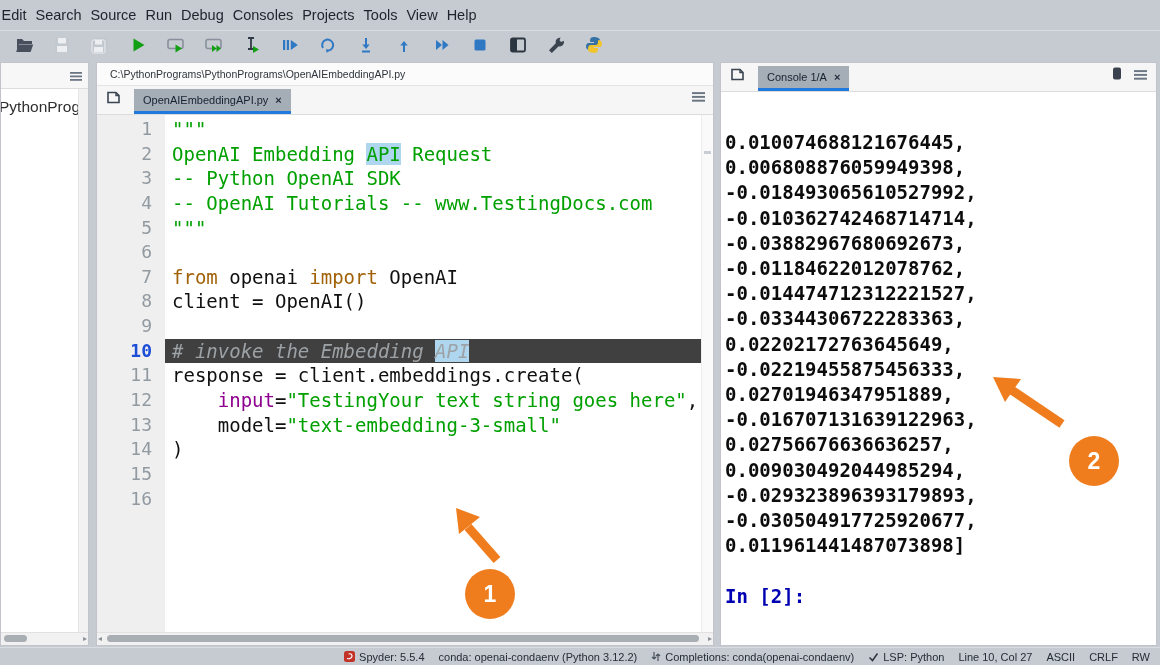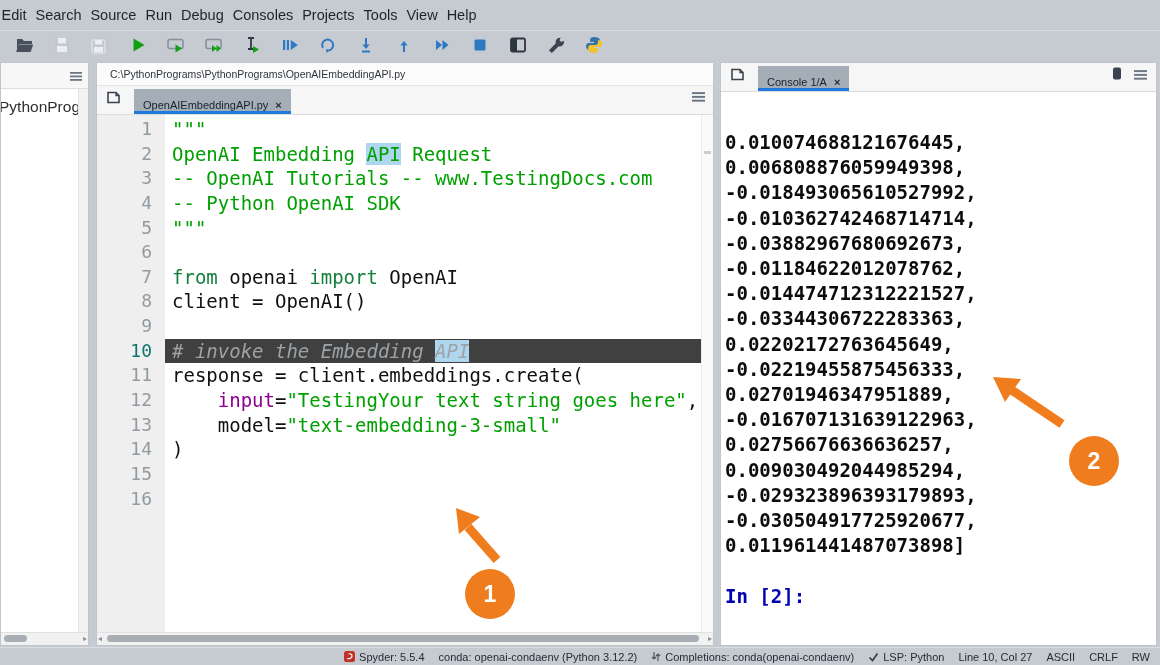--- a/index.html
+++ b/index.html
@@ -33,37 +33,37 @@
   .left-vscroll{position:absolute;top:0;right:0;bottom:0;width:9px;background:#f2f2f2;border-left:1px solid #e6e6e6;}
   .hscroll{height:12px;background:#f1f1f1;border-top:1px solid #e1e1e1;position:relative;flex:0 0 auto;}
   .hscroll .thumb{position:absolute;top:2px;height:7px;background:#a9aeb4;border-radius:4px;}
   .hscroll .arr{position:absolute;top:1px;font-size:8px;color:#8a8f95;}
   
   .breadcrumb{height:22px;background:#fbfbfb;border-bottom:1px solid #e4e4e4;font-size:10.5px;
     color:#30363c;display:flex;align-items:center;padding-left:13px;flex:0 0 auto;}
   .tabbar{height:28px;background:#f6f6f6;border-bottom:1px solid #dcdcdc;display:flex;
     align-items:flex-end;padding-left:7px;position:relative;flex:0 0 auto;overflow:hidden;}
   .newfile{margin:0 4px 5px 2px;}
-  .tab{height:22px;background:#a5adb7;border-bottom:3px solid #2079dd;display:flex;align-items:flex-end;
+  .tab{height:22px;background:#a5adb7;border-bottom:3px solid #2079dd;display:flex;align-items:center;
     font-size:11px;color:#152230;padding:0 9px;gap:7px;margin-left:9px;white-space:nowrap;}
   .tab-close{font-size:11px;font-weight:bold;color:#232f3c;line-height:1;}
   .tab-menu{position:absolute;right:8px;bottom:8px;}
   .console-tab-icons{position:absolute;right:0;bottom:7px;display:flex;gap:12px;align-items:center;width:44px;overflow:hidden;}
   .editor-body{flex:1;display:flex;overflow:hidden;
     font-family:"DejaVu Sans Mono","Liberation Mono",monospace;font-size:19px;line-height:24.65px;}
   .gutter{width:68px;background:#efefef;color:#929aa1;text-align:right;padding:2px 13px 0 0;
     box-sizing:border-box;font-size:18px;flex:0 0 auto;}
   .gnum{height:24.65px;}
-  .gnum.cur{color:#0f766e;font-weight:normal;}
+  .gnum.cur{color:#1d4ed8;font-weight:bold;}
   .code{flex:1;padding-top:2px;overflow:hidden;}
   .code-line{white-space:pre;padding-left:7px;height:24.65px;color:#101010;}
   .code-line.cur{background:#404040;}
   .editor-vscroll{width:11px;background:#fafafa;border-left:1px solid #ececec;flex:0 0 auto;position:relative;}
   .editor-vscroll .mark{position:absolute;left:2px;right:2px;height:3px;background:#c9ced4;}
-  .s-str{color:#00a000;} .s-kw{color:#15803d;} .s-bi{color:#900090;}
+  .s-str{color:#00a000;} .s-kw{color:#a16207;} .s-bi{color:#900090;}
   .s-com{color:#9da2a6;font-style:italic;} .s-num{color:#8b0000;} .s-pln{color:#101010;}
   .mark{background:#aed6ee;}
   
   .console-body{flex:1;font-family:"DejaVu Sans Mono","Liberation Mono",monospace;font-size:19px;
     line-height:25.2px;font-weight:700;color:#0c0c0c;padding:2px 0 0 4px;overflow:hidden;margin-top:36px;}
   .console-line{white-space:pre;}
   .prompt-line{margin-top:25.2px;color:#0000b2;}
   .prompt-num{font-weight:800;}
   
   .statusbar{position:absolute;left:0;right:0;bottom:0;height:17px;background:#c6cad1;
@@ -247,22 +247,22 @@
           <div class="gnum">11</div>
           <div class="gnum">12</div>
           <div class="gnum">13</div>
           <div class="gnum">14</div>
           <div class="gnum">15</div>
           <div class="gnum">16</div>
         </div>
       <div class="code">
           <div class="code-line"><span class="s-str">"""</span></div>
           <div class="code-line"><span class="s-str">OpenAI Embedding </span><span class="s-str mark">API</span><span class="s-str"> Request</span></div>
+          <div class="code-line"><span class="s-str">-- Python OpenAI SDK</span></div>
           <div class="code-line"><span class="s-str">-- OpenAI Tutorials -- www.TestingDocs.com</span></div>
-          <div class="code-line"><span class="s-str">-- Python OpenAI SDK</span></div>
           <div class="code-line"><span class="s-str">"""</span></div>
           <div class="code-line"></div>
           <div class="code-line"><span class="s-kw">from</span><span class="s-pln"> openai </span><span class="s-kw">import</span><span class="s-pln"> OpenAI</span></div>
           <div class="code-line"><span class="s-pln">client = OpenAI()</span></div>
           <div class="code-line"></div>
           <div class="code-line cur"><span class="s-com"># invoke the Embedding </span><span class="s-com mark">API</span></div>
           <div class="code-line"><span class="s-pln">response = client.embeddings.create(</span></div>
           <div class="code-line"><span class="s-pln">    </span><span class="s-bi">input</span><span class="s-pln">=</span><span class="s-str">"TestingYour text string goes here"</span><span class="s-pln">,</span></div>
           <div class="code-line"><span class="s-pln">    model=</span><span class="s-str">"text-embedding-3-small"</span></div>
           <div class="code-line"><span class="s-pln">)</span></div>

